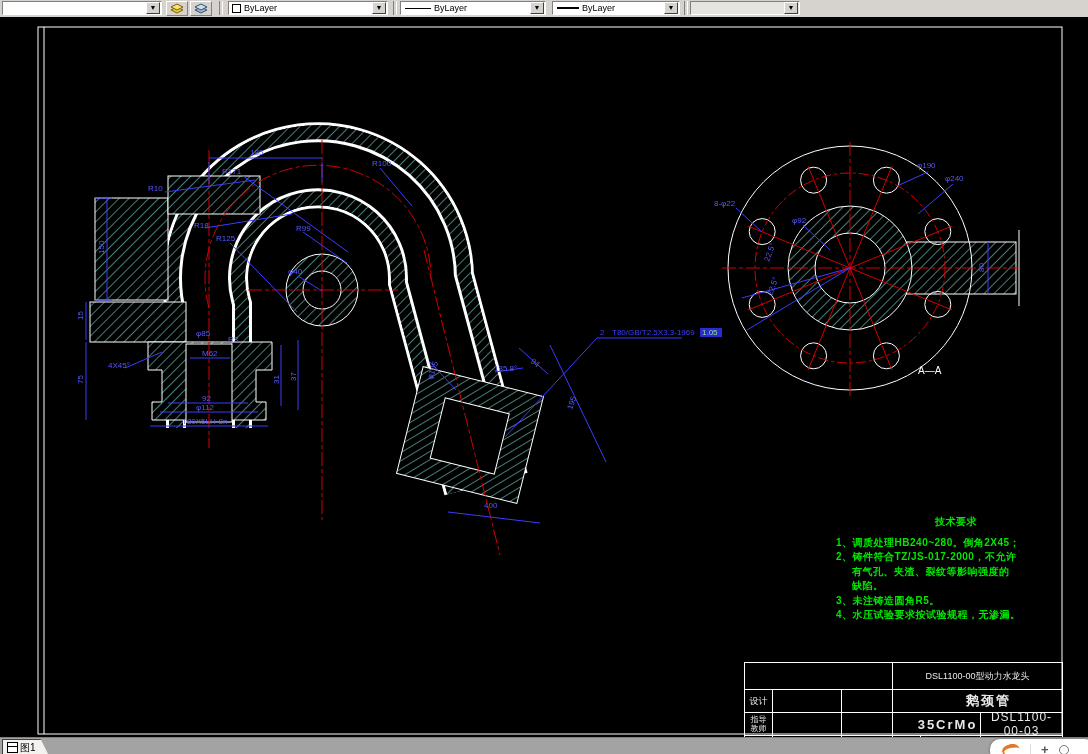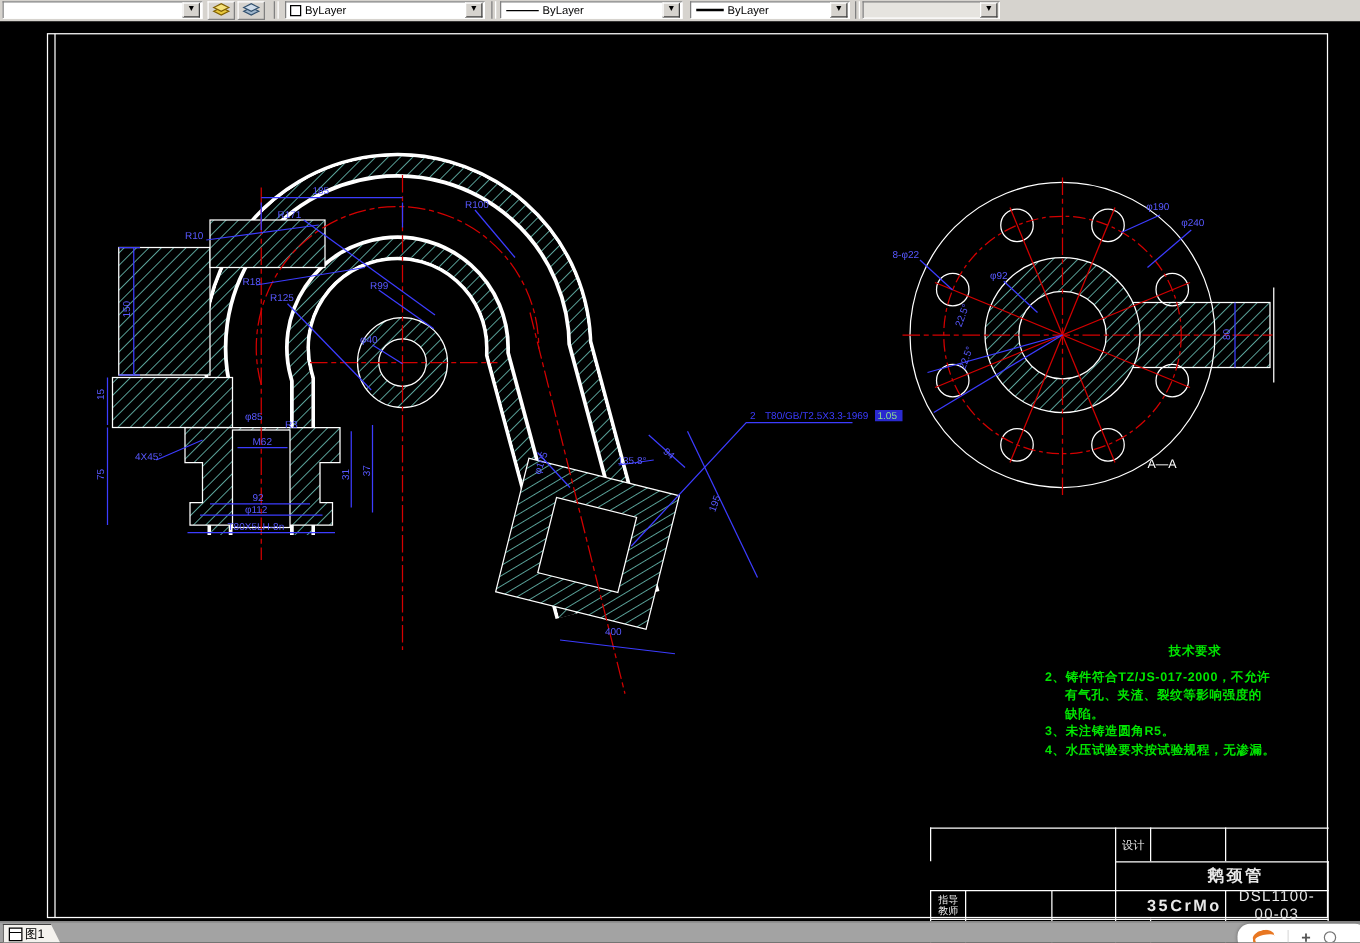--- a/index.html
+++ b/index.html
@@ -264,30 +264,32 @@
         <text x="600" y="335" fill="#3c3cff">2</text>
         <text x="612" y="335" fill="#3c3cff">T80/GB/T2.5X3.3-1969</text>
         <rect x="700" y="328" width="22" height="9" fill="#2a2ad0"></rect>
         <text x="702" y="335" fill="#8fe08f">1.05</text>
       </g>
     </svg>
 
     
     <div class="techreq">
       <div class="t">技术要求</div>
+      <div>1、调质处理HB240~280。倒角2X45；</div>
       <div>2、铸件符合TZ/JS-017-2000，不允许</div>
       <div class="cont">有气孔、夹渣、裂纹等影响强度的</div>
       <div class="cont">缺陷。</div>
       <div>3、未注铸造圆角R5。</div>
       <div>4、水压试验要求按试验规程，无渗漏。</div>
     </div>
 
     
     <div class="titleblock">
       <div class="c" style="grid-column:1/4;"></div>
+      <div class="c rb" style="grid-column:4/7;">DSL1100-00型动力水龙头</div>
 
       <div class="c">设计</div>
       <div class="c"></div>
       <div class="c"></div>
       <div class="c rb big" style="grid-column:4/7;">鹅颈管</div>
 
       <div class="c sm2">
         <span><span>指导</span><br>
         <span>教师</span></span>
       </div>

